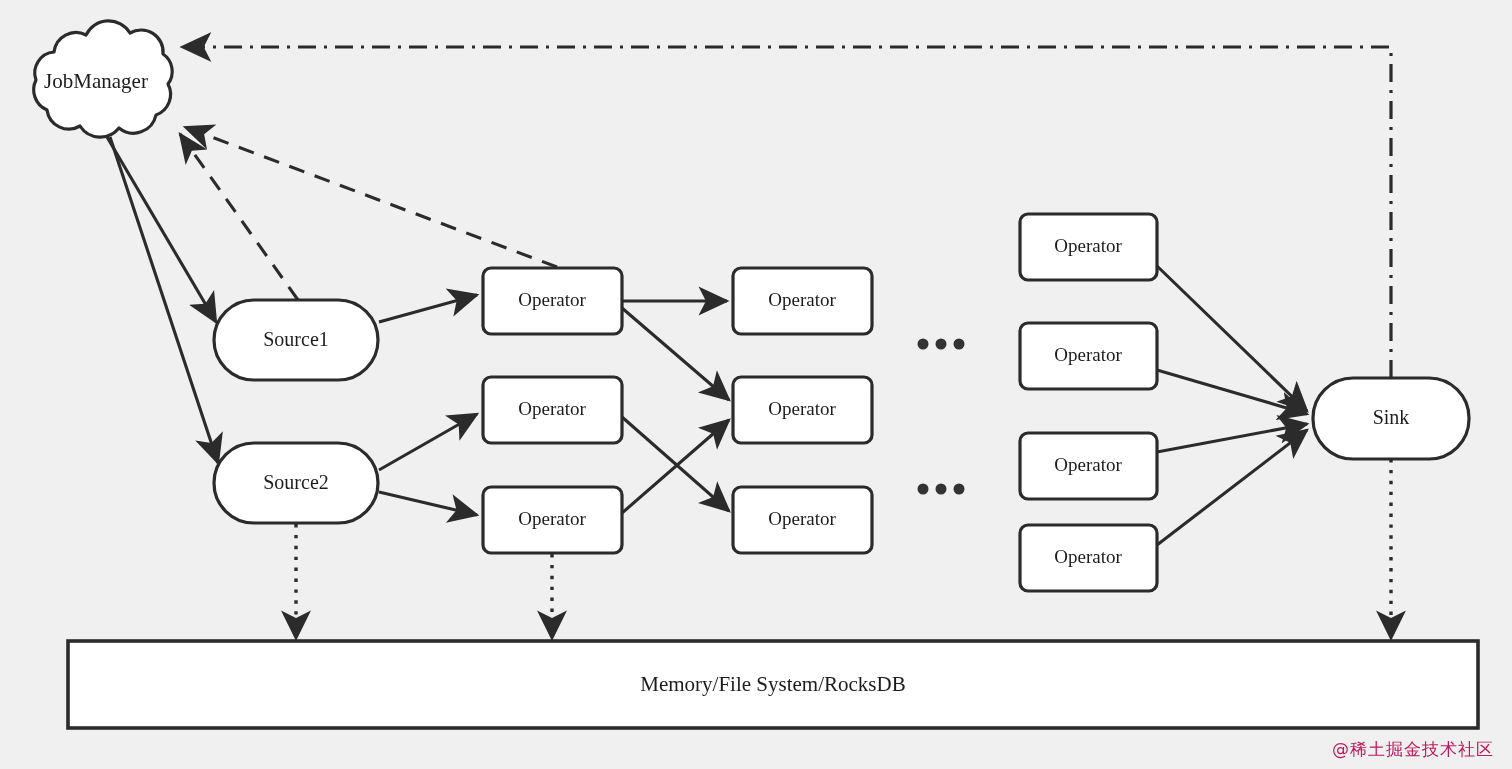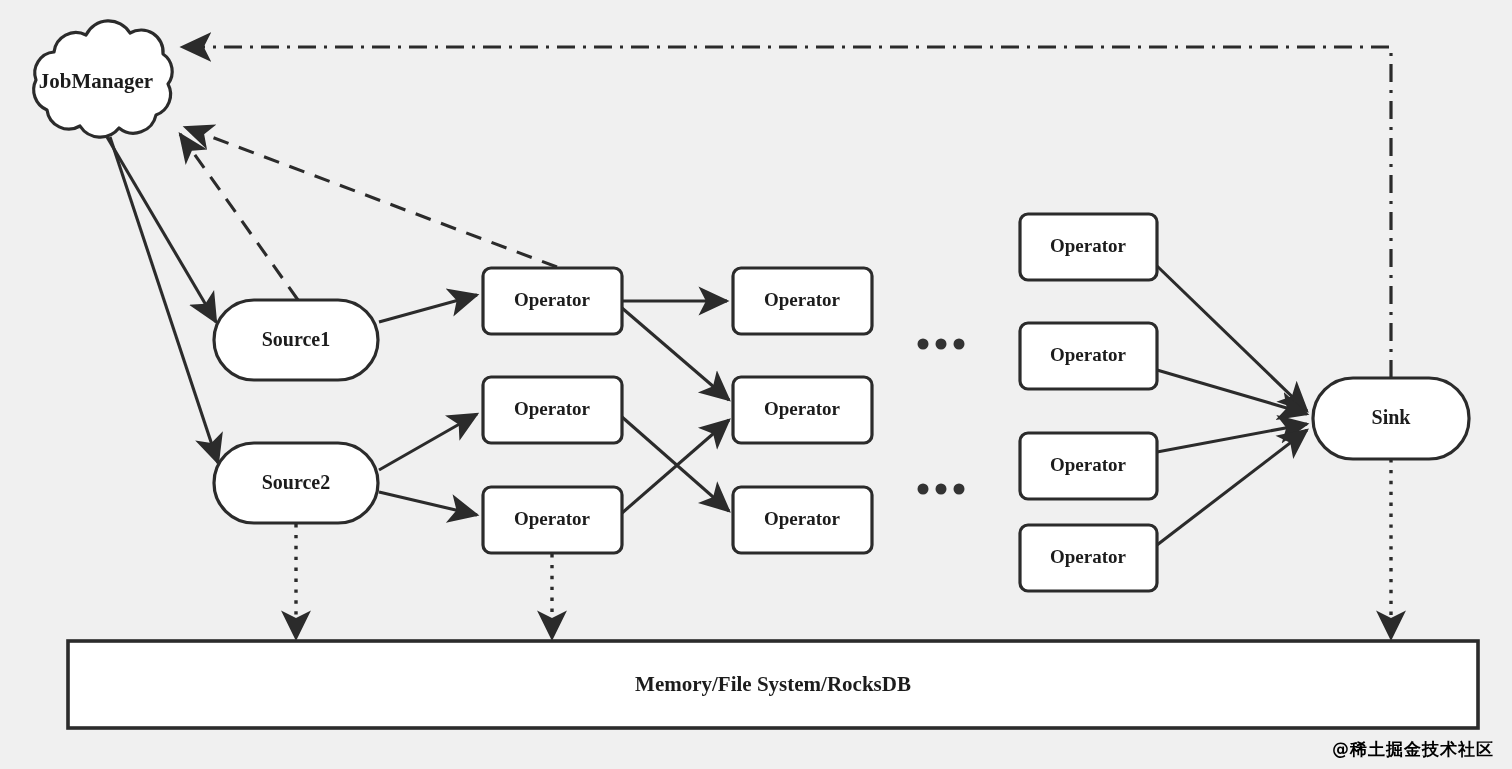--- a/index.html
+++ b/index.html
@@ -7,21 +7,20 @@
     padding: 0;
     background: #f0f0f0;
   }
   #stage {
     position: relative;
     width: 1512px;
     height: 769px;
     background: #f0f0f0;
     overflow: hidden;
     font-family: "Liberation Serif", "DejaVu Serif", serif;
-    font-weight: bold;
   }
   svg#diagram {
     position: absolute;
     left: 0;
     top: 0;
     width: 1512px;
     height: 769px;
   }
   .node-shape {
     fill: #ffffff;
@@ -71,21 +70,21 @@
   }
   .ellipsis-dot {
     fill: #333333;
   }
   .watermark {
     position: absolute;
     right: 18px;
     bottom: 8px;
     font-family: "DejaVu Sans", "Liberation Sans", sans-serif;
     font-size: 17px;
-    color: #000000;
+    color: #be185d;
     letter-spacing: 1px;
     user-select: none;
   }
 </style>
 </head>
 <body>
 
 <div id="stage">
 
   <svg id="diagram" viewBox="0 0 1512 769">

